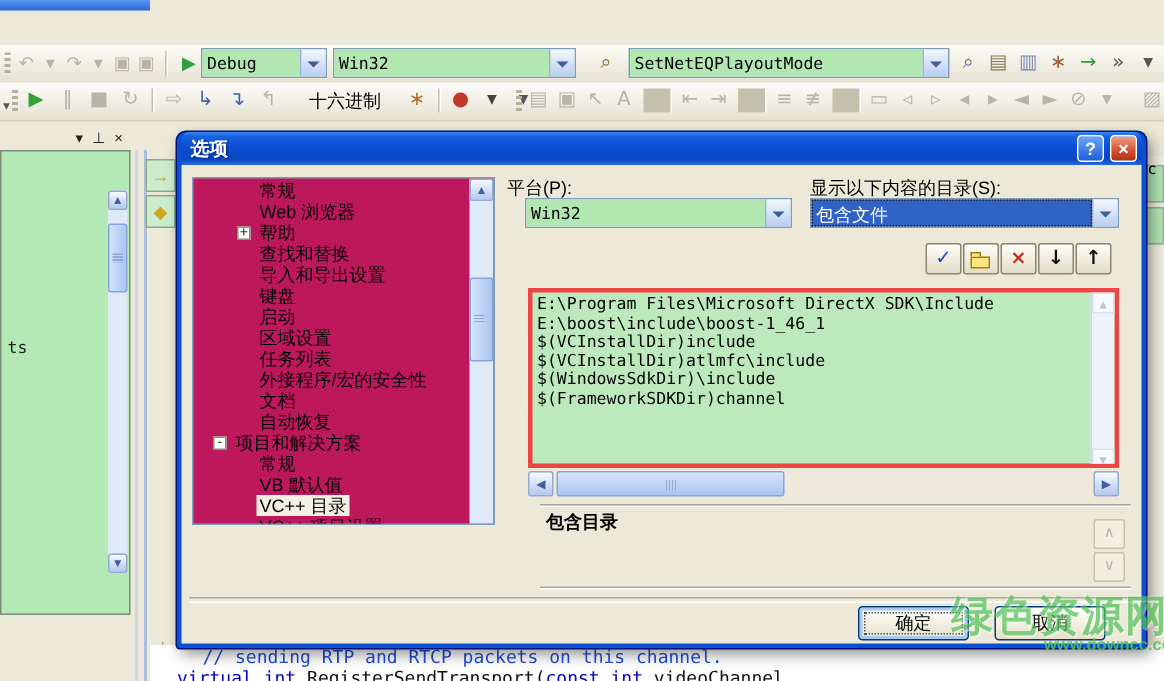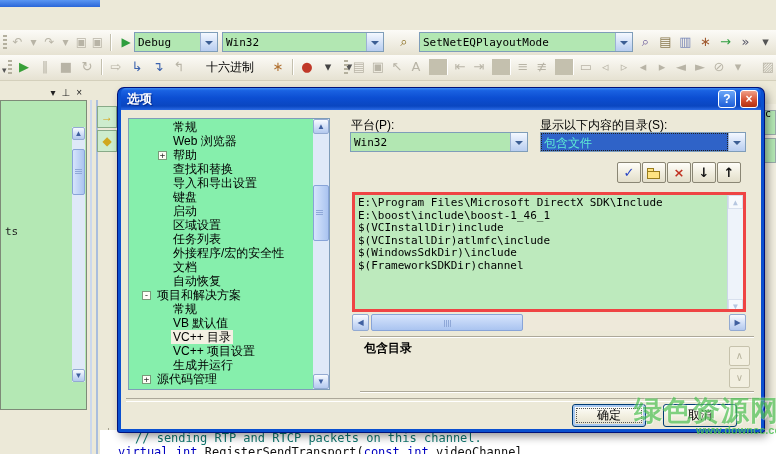--- a/index.html
+++ b/index.html
@@ -45,21 +45,21 @@
   #vline3{left:108px;top:428px;width:1px;height:26px;background:#a8a492;}
   #code-bg{position:absolute;left:100px;top:430px;width:676px;height:24px;background:#fff;z-index:0;}
   .strip-btn{position:absolute;left:97px;width:20px;height:22px;background:#cdeccd;
     border:1px solid #88aa88;z-index:2;text-align:center;line-height:20px;font-size:12px;box-sizing:border-box;}
   #strip-btn1{top:106px;color:#d8a010;} #strip-btn2{top:130px;color:#d0a820;}
   #right-sliver{position:absolute;left:764px;top:104px;width:12px;height:326px;background:#f2efe1;z-index:1;}
   .sliver-sq{position:absolute;left:0;width:12px;height:25px;background:#b4e8b4;border:1px solid #9aa;box-sizing:border-box;}
   #sliver-sq1{top:6px;} #sliver-sq2{top:34px;}
   #stray-char{position:absolute;left:1px;top:4px;font-family:"DejaVu Sans Mono",monospace;font-size:10px;z-index:2;}
   #code-line1{position:absolute;left:135px;top:431px;font-family:"DejaVu Sans Mono","Liberation Mono",monospace;
-    font-size:12px;color:#0f766e;white-space:nowrap;z-index:1;}
+    font-size:12px;color:#1d4ed8;white-space:nowrap;z-index:1;}
   #code-line2{position:absolute;left:118px;top:445px;font-family:"DejaVu Sans Mono","Liberation Mono",monospace;
     font-size:12px;white-space:nowrap;z-index:1;}
   
   #tool-window{position:absolute;left:0;top:84px;width:87px;height:326px;z-index:2;}
   .tw-header{height:16px;display:flex;justify-content:flex-end;align-items:center;gap:6px;
     padding-right:5px;color:#222;font-size:10px;}
   .tw-body{position:absolute;left:0;top:16px;right:0;bottom:0;background:#b4e8b4;
     border:1px solid #7e8a78;box-sizing:border-box;}
   #tw-text{position:absolute;left:4px;top:124px;font-family:"DejaVu Sans Mono",monospace;font-size:11px;color:#222;}
   .xp-sb-btn{background:linear-gradient(180deg,#f8fbff,#cddcf6 60%,#b4c9ee);border:1px solid #93aad2;
@@ -78,27 +78,27 @@
   .dlg-titlebar{height:22px;display:flex;align-items:center;padding:0 3px 0 6px;color:#fff;
     background:linear-gradient(180deg,#3a8af2 0%,#1a62e2 12%,#0c4ed2 45%,#0a46c0 82%,#2a6ae4 100%);
     border-radius:5px 5px 0 0;}
   .dlg-title{flex:1;font-size:12.5px;font-weight:bold;text-shadow:1px 1px 1px #02288a;}
   .win-btn{width:18px;height:18px;margin-left:4px;border:1px solid #fff;border-radius:3px;color:#fff;
     font-weight:bold;font-size:12px;line-height:16px;text-align:center;box-sizing:border-box;}
   .help-btn{background:linear-gradient(180deg,#6aa6f8,#1e5ed8);}
   .close-btn{background:linear-gradient(180deg,#f0a088,#d44e2e 60%,#b03010);}
   .dlg-body{position:relative;height:319px;background:#ece9d8;}
   .dlg-label{position:absolute;white-space:nowrap;}
-  #platform-label{left:230px;top:7px;} #dirs-label{left:419px;top:7px;}
+  #platform-label{left:217px;top:7px;} #dirs-label{left:419px;top:7px;}
   #platform-combo{left:229px;top:22px;width:178px;} #dirs-combo{left:419px;top:22px;width:206px;}
-  #dirs-combo .combo-text{background:#2f63c8;color:#5eead4;outline:1px dotted #222;outline-offset:-1px;
+  #dirs-combo .combo-text{background:#2f63c8;color:#ffffff;outline:1px dotted #222;outline-offset:-1px;
     font-family:"Liberation Sans","DejaVu Sans",sans-serif;font-size:12px;padding-top:2px;}
   
-  #dlg-tree{position:absolute;left:7px;top:8px;width:202px;height:272px;border:1px solid #7f9db9;
-    background:#86efac;box-sizing:border-box;overflow:hidden;}
+  #dlg-tree{position:absolute;left:7px;top:8px;width:202px;height:232px;border:1px solid #7f9db9;
+    background:#be185d;box-sizing:border-box;overflow:hidden;}
   #tree-items{position:absolute;left:0;top:1px;right:16px;bottom:0;overflow:hidden;}
   .tree-item{height:14px;line-height:14px;display:flex;align-items:center;white-space:nowrap;}
   .tree-item.lvl1{padding-left:13px;} .tree-item.lvl2{padding-left:29px;}
   .expander{width:9px;height:9px;box-sizing:border-box;border:1px solid #7a9a7a;background:#fdfdf6;
     font-size:9px;line-height:7px;text-align:center;color:#333;margin-right:4px;flex:none;
     font-family:"DejaVu Sans Mono",monospace;}
   .tree-label{padding:0 2px;}
   .tree-item.selected .tree-label{background:#f3f0e3;}
   #tree-scroll{position:absolute;right:0;top:0;width:16px;height:270px;background:#dfe9f8;}
   #tree-scroll .up{position:absolute;top:0;left:0;width:16px;height:15px;line-height:14px;}

